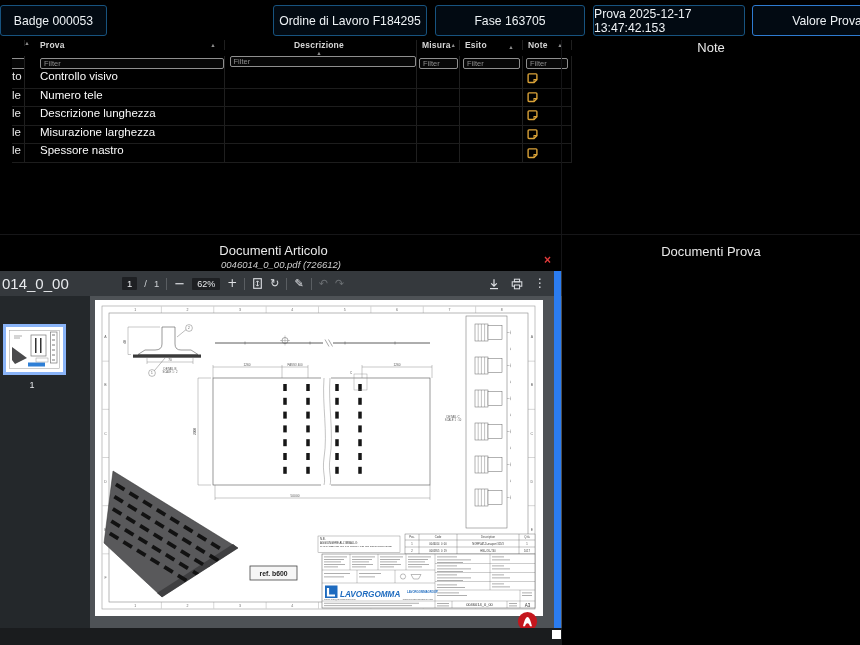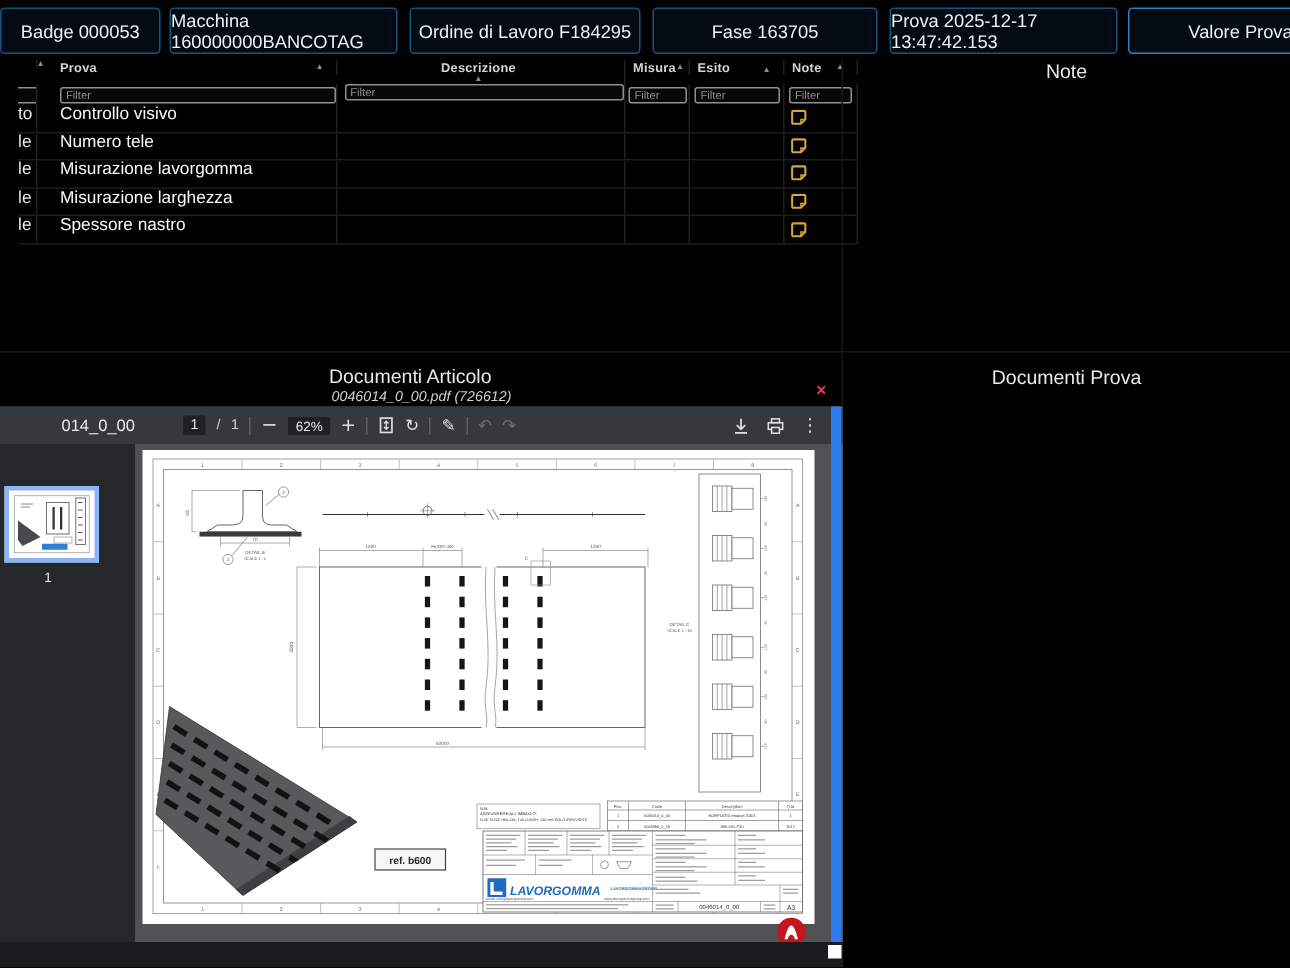--- a/index.html
+++ b/index.html
@@ -42,21 +42,21 @@
   .sec-sub{color:#cfcfcf;font-size:9.5px;text-align:center;}
   .vdiv{position:absolute;left:561px;top:40px;width:1px;height:605px;background:#151517;}
   .hdiv{position:absolute;left:0;top:234px;width:860px;height:1px;background:#161618;}
   .close-x{position:absolute;left:544px;top:254px;color:#e03a3a;font-size:12px;font-weight:700;
            line-height:12px;cursor:pointer;}
 
   
   .viewer{position:absolute;left:0;top:271px;width:562px;height:357px;background:#4e5256;}
   .pdfbar{position:absolute;left:0;top:0;width:562px;height:25px;background:#35393d;color:#e8eaed;}
   .fname{position:absolute;left:2px;top:0;height:25px;display:flex;align-items:center;
-         font-size:11px;color:#e8eaed;margin-left:39px;}
+         font-size:15px;color:#e8eaed;}
   .pdfmid{position:absolute;left:122px;top:0;height:25px;display:flex;align-items:center;gap:7px;}
   .pbox{background:#1e2023;padding:1px 5px;font-size:9.5px;border-radius:1px;}
   .ptxt{font-size:9.5px;color:#cfd2d6;}
   .vsep{width:1px;height:12px;background:#5a5e62;}
   .ico{font-size:11px;color:#dfe1e5;cursor:pointer;line-height:11px;font-family:"DejaVu Sans",sans-serif;}
   .ico.dis{color:#6b6f73;cursor:default;}
   .pdfright{position:absolute;right:16px;top:0;height:25px;display:flex;align-items:center;gap:11px;}
   .sidebar{position:absolute;left:0;top:25px;width:90px;height:332px;background:#24282b;}
   .thumb{position:absolute;left:3px;top:28px;width:57px;height:45px;border:3px solid #8ab4f8;
          background:#fff;cursor:pointer;}
@@ -70,23 +70,20 @@
 
   svg text{font-family:"Liberation Sans","DejaVu Sans",sans-serif;}
 </style>
 </head>
 <body>
 
 <div class="abs" style="left:0;top:0;width:860px;height:40px;">
   <div class="tb-btn" style="left:0;width:107px;">
       <span>Badge 000053</span>
     </div>
-  <div class="tb-btn" style="left:113px;width:152px;">
-      <span>Macchina 160000000BANCOTAG</span>
-    </div>
   <div class="tb-btn" style="left:273px;width:154px;">
       <span>Ordine di Lavoro F184295</span>
     </div>
   <div class="tb-btn" style="left:435px;width:150px;">
       <span>Fase 163705</span>
     </div>
   <div class="tb-btn" style="left:593px;width:152px;">
       <span>Prova 2025-12-17 13:47:42.153</span>
     </div>
   <div class="tb-btn active" style="left:752px;width:150px;">
@@ -162,21 +159,21 @@
     <div class="cell ce"></div>
     <div class="cell cn" style="display:flex;align-items:center;">
         <svg class="noteic" viewBox="0 0 12 12">
           <path d="M2.2 1h7.6c.6 0 1 .4 1 1v5.2L7.6 10.4H2.2c-.6 0-1-.4-1-1V2c0-.6.4-1 1-1z" fill="none" stroke="#dba338" stroke-width="1.5"></path>
           <path d="M7.6 10.4V7.2h3.2" fill="none" stroke="#dba338" stroke-width="1.1"></path>
         </svg>
       </div>
   </div>
   <div class="trow">
     <div class="cell c0">le</div>
-    <div class="cell cp">Misurazione lavorgomma</div>
+    <div class="cell cp">Descrizione lunghezza</div>
     <div class="cell cd"></div>
     <div class="cell cm"></div>
     <div class="cell ce"></div>
     <div class="cell cn" style="display:flex;align-items:center;">
         <svg class="noteic" viewBox="0 0 12 12">
           <path d="M2.2 1h7.6c.6 0 1 .4 1 1v5.2L7.6 10.4H2.2c-.6 0-1-.4-1-1V2c0-.6.4-1 1-1z" fill="none" stroke="#dba338" stroke-width="1.5"></path>
           <path d="M7.6 10.4V7.2h3.2" fill="none" stroke="#dba338" stroke-width="1.1"></path>
         </svg>
       </div>
   </div>

